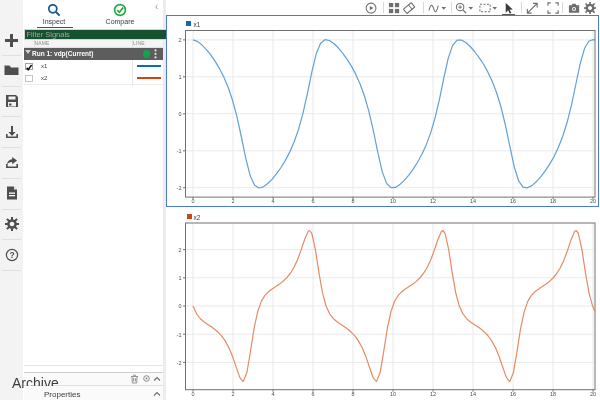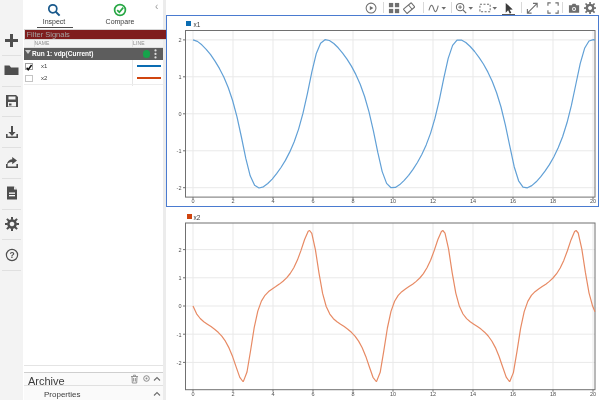--- a/index.html
+++ b/index.html
@@ -64,21 +64,21 @@
     <line x1="8.8" y1="8.8" x2="12.6" y2="12.6" stroke="#19598c" stroke-width="2"></line>
   </svg>
 <div style="position:absolute;left:23px;top:17.5px;width:62px;text-align:center;font-size:7px;color:#3c3c3c">Inspect</div>
 <div style="position:absolute;left:37px;top:26.5px;width:36px;height:1.8px;background:#4e4e4e"></div>
 <svg style="position:absolute;left:113.0px;top:2.5px" width="14" height="14" viewBox="0 0 14 14">
     <circle cx="7" cy="7" r="5.4" fill="none" stroke="#28a745" stroke-width="1.7"></circle>
     <path d="M4.2 7.2 6.3 9.2 10.2 4.6" fill="none" stroke="#28a745" stroke-width="1.7"></path>
   </svg>
 <div style="position:absolute;left:89px;top:17.5px;width:62px;text-align:center;font-size:7px;color:#3c3c3c">Compare</div>
 <div style="position:absolute;left:155px;top:0.5px;width:10px;height:10px;color:#9a9a9a;font-size:10px">‹</div>
-<div style="position:absolute;left:23.5px;top:29px;width:146px;height:10.5px;background:#7f1d1d;border:1px solid #d6d6d6;box-sizing:border-box;font-size:7.5px;color:#a3a3a3;line-height:9.5px;padding-left:2px">Filter Signals</div>
+<div style="position:absolute;left:23.5px;top:29px;width:146px;height:10.5px;background:#14532d;border:1px solid #d6d6d6;box-sizing:border-box;font-size:7.5px;color:#a3a3a3;line-height:9.5px;padding-left:2px">Filter Signals</div>
 <div style="position:absolute;left:23.5px;top:39.5px;width:139px;height:8px;background:#f4f4f4;border-bottom:1px solid #e0e0e0;box-sizing:border-box"></div>
 <div style="position:absolute;left:33.8px;top:40px;width:1px;height:7.5px;background:#e0e0e0"></div>
 <div style="position:absolute;left:34.5px;top:40px;font-size:5px;color:#8c8c8c;letter-spacing:0.15px">NAME</div>
 <div style="position:absolute;left:133px;top:40px;font-size:5px;color:#8c8c8c;letter-spacing:0.15px">LINE</div>
 <div style="position:absolute;left:23.5px;top:47.5px;width:139px;height:12.5px;background:#5d5d5d"></div>
 <div style="position:absolute;left:25px;top:50px;width:0;height:0;border-left:3.2px solid transparent;border-right:3.2px solid transparent;border-top:4px solid #cfcfcf"></div>
 <div style="position:absolute;left:32px;top:49.5px;font-size:6.5px;font-weight:bold;color:#fff">Run 1: vdp(Current)</div>
 <div style="position:absolute;left:142.5px;top:50px;width:7.5px;height:7.5px;border-radius:50%;background:#16a24b"></div>
 <svg style="position:absolute;left:154px;top:49px" width="3" height="10" viewBox="0 0 3 10">
     <circle cx="1.5" cy="1.4" r="1.1" fill="#dedede"></circle>
@@ -92,21 +92,21 @@
 <div style="position:absolute;left:41px;top:63px;font-size:6px;color:#3c3c3c">x1</div>
 <div style="position:absolute;left:136.5px;top:65px;width:24px;height:2px;background:#0a6cb2"></div>
 <div style="position:absolute;left:25px;top:74.5px;width:7.5px;height:7.5px;background:#fff;border:1px solid #c4c4c4;box-sizing:border-box"></div>
 <div style="position:absolute;left:41px;top:75px;font-size:6px;color:#3c3c3c">x2</div>
 <div style="position:absolute;left:136.5px;top:77px;width:24px;height:2px;background:#d0450f"></div>
 <div style="position:absolute;left:131.5px;top:39.5px;width:1px;height:8px;background:#e0e0e0"></div>
 <div style="position:absolute;left:131.5px;top:60px;width:1px;height:26px;background:#e6e6e6"></div>
 <div style="position:absolute;left:23.5px;top:84px;width:139px;height:0.5px;background:#ededed"></div>
 <div style="position:absolute;left:23.5px;top:365px;width:139px;height:1px;background:#e4e4e4"></div>
 <div style="position:absolute;left:23.5px;top:371.5px;width:139px;height:14px;background:#fafafa;border-top:1px solid #cfcfcf;border-bottom:1px solid #e0e0e0;box-sizing:border-box"></div>
-<div style="position:absolute;left:28px;top:375px;font-size:11px;color:#3c3c3c">Archive</div>
+<div style="position:absolute;left:12px;top:375px;font-size:14px;color:#3c3c3c">Archive</div>
 <svg style="position:absolute;left:129.5px;top:373.5px" width="9" height="10" viewBox="0 0 9 10">
     <path d="M1 2.5h7M3.5 2.5 3.5 1.2 5.5 1.2 5.5 2.5 M2 2.5 2.3 9 6.7 9 7 2.5" fill="none" stroke="#8a8a8a" stroke-width="0.9"></path>
     <path d="M3.6 4v3.5M5.4 4v3.5" stroke="#8a8a8a" stroke-width="0.9"></path>
   </svg>
 <svg style="position:absolute;left:141.5px;top:374.0px" width="9" height="9" viewBox="0 0 9 9">
     <circle cx="4.5" cy="4.5" r="2.8" fill="none" stroke="#8a8a8a" stroke-width="1"></circle>
     <circle cx="4.5" cy="4.5" r="1" fill="#8a8a8a"></circle>
   </svg>
 <svg style="position:absolute;left:152.5px;top:375.5px" width="8" height="6" viewBox="0 0 8 6">
     <path d="M1 4.5 4 1.5 7 4.5" fill="none" stroke="#6e6e6e" stroke-width="1.1"></path>

